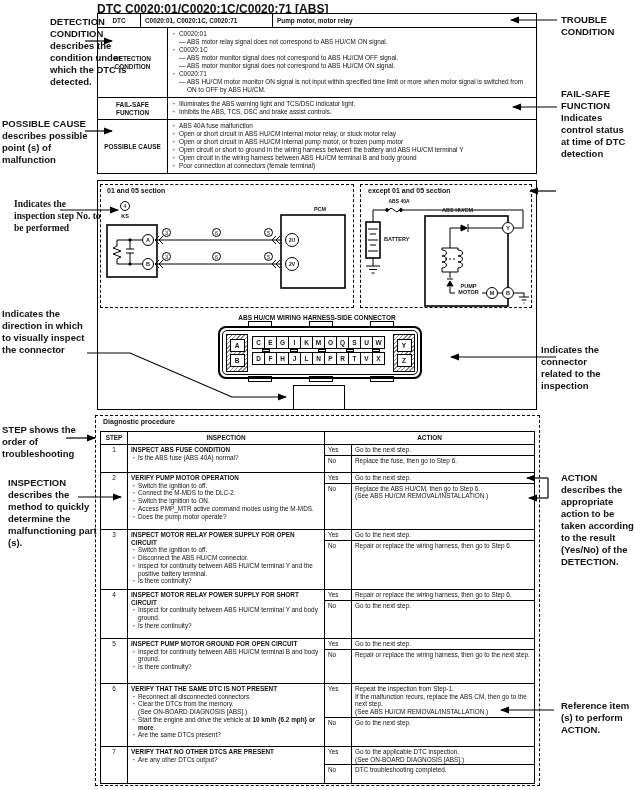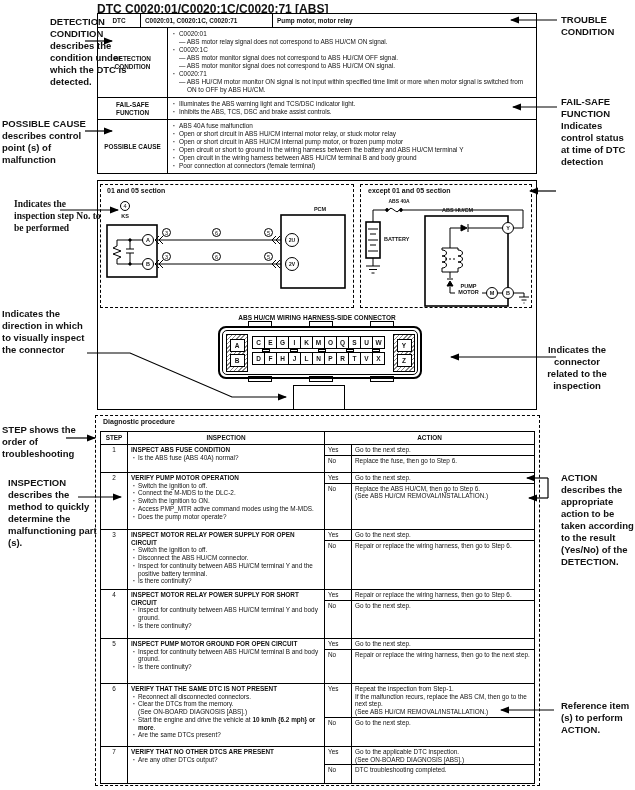--- a/index.html
+++ b/index.html
@@ -491,25 +491,25 @@
               <div class="a-text">
                 <div>DTC troubleshooting completed.</div>
               </div>
             </div>
           </div>
         </div>
       </div>
   </div>
 
   <div class="note" style="left:2px;top:16px;width:92px;margin-left:48px;">DETECTION CONDITION describes the condition under which the DTC is detected.</div>
-  <div class="note" style="left:2px;top:118px;width:86px;">POSSIBLE CAUSE describes control point (s) of malfunction</div>
+  <div class="note" style="left:2px;top:118px;width:86px;">POSSIBLE CAUSE describes possible point (s) of malfunction</div>
   <div class="note" style="left:14px;top:198px;width:92px;font-family:Liberation Serif, serif;">Indicates the inspection step No. to be performed</div>
   <div class="note" style="left:2px;top:308px;width:92px;">Indicates the direction in which to visually inspect the connector</div>
   <div class="note" style="left:2px;top:424px;width:92px;">STEP shows the order of troubleshooting</div>
   <div class="note" style="left:8px;top:477px;width:94px;">INSPECTION describes the method to quickly determine the malfunctioning part (s).</div>
 
   <div class="note" style="left:561px;top:14px;width:72px;">TROUBLE CONDITION</div>
-  <div class="note" style="left:561px;top:88px;width:72px;margin-top:8px;">FAIL-SAFE FUNCTION Indicates control status at time of DTC detection</div>
-  <div class="note" style="left:541px;top:344px;width:72px;text-align:center;">Indicates the connector related to the inspection</div>
+  <div class="note" style="left:561px;top:88px;width:72px;">FAIL-SAFE FUNCTION Indicates control status at time of DTC detection</div>
+  <div class="note" style="left:541px;top:344px;width:72px;">Indicates the connector related to the inspection</div>
   <div class="note" style="left:561px;top:472px;width:74px;">ACTION describes the appropriate action to be taken according to the result (Yes/No) of the DETECTION.</div>
   <div class="note" style="left:561px;top:700px;width:72px;">Reference item (s) to perform ACTION.</div>
 
 </div>
 
 </body></html>

